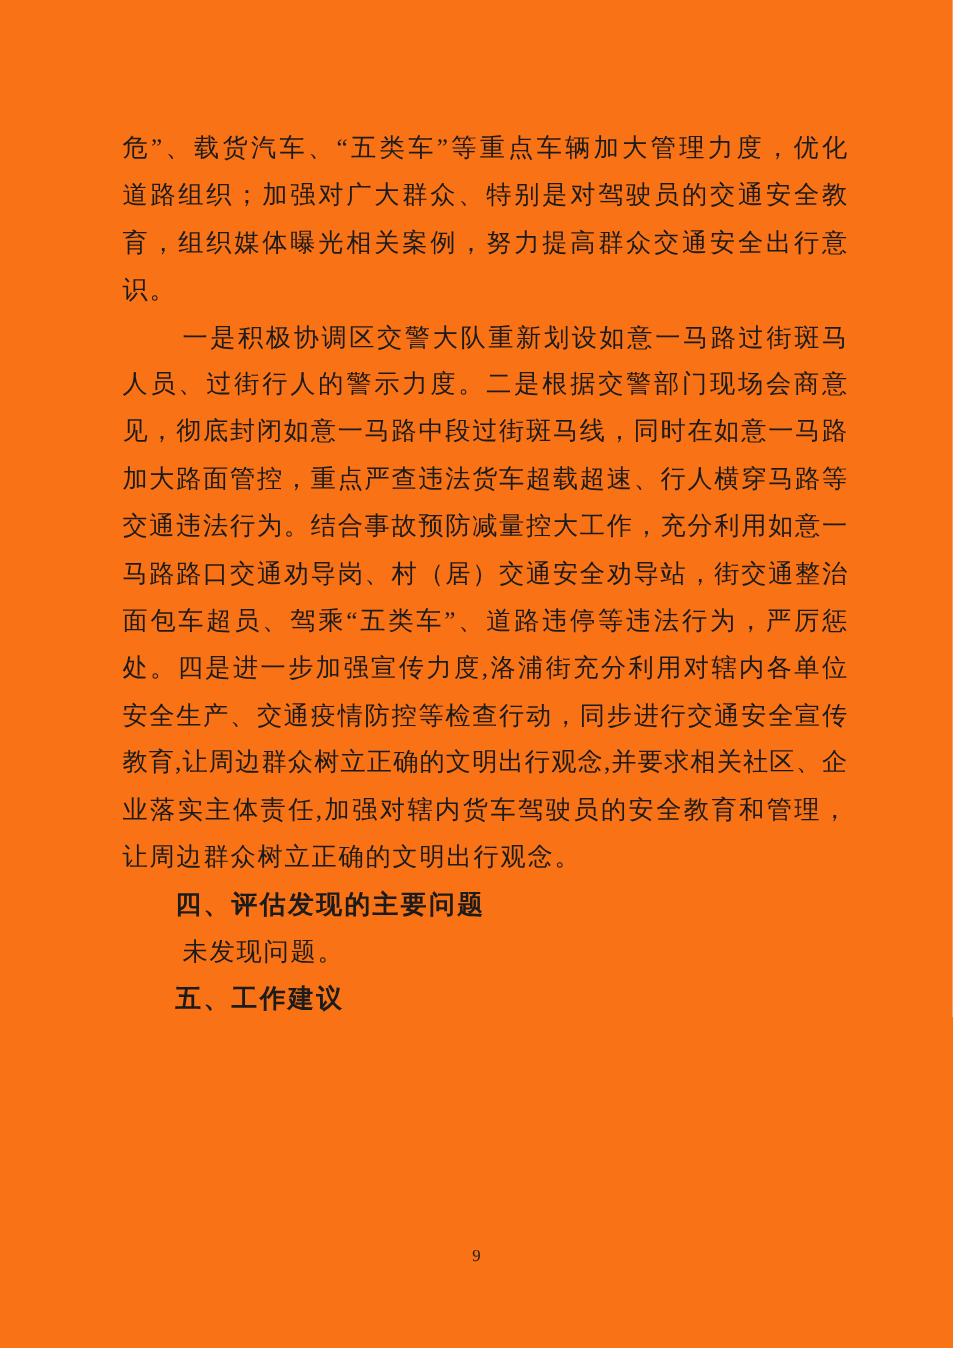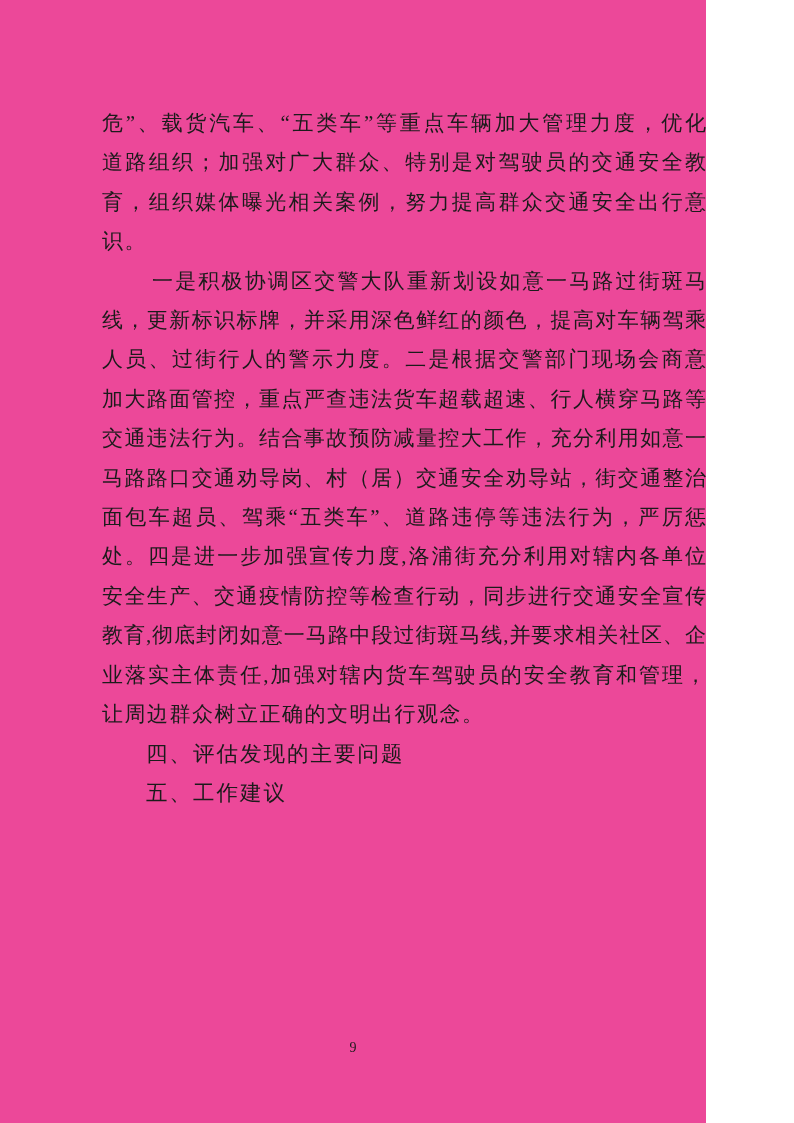--- a/index.html
+++ b/index.html
@@ -2,23 +2,23 @@
 <html><head>
 <meta charset="utf-8">
 <style>
   html, body {
     margin: 0;
     padding: 0;
     background: #ffffff;
   }
   .page {
     position: relative;
-    width: 706px;
+    width: 794px;
     height: 1123px;
-    background: #ec4899;
+    background: #f97316;
     overflow: hidden;
     font-family: "Liberation Serif", "DejaVu Serif", serif;
     color: #1b1b1b;
   }
   .text-block {
     position: absolute;
     left: 102px;
     top: 104px;
     width: 604px;
   }
@@ -34,21 +34,21 @@
     white-space: normal;
     text-align: justify;
     text-align-last: justify;
     text-justify: inter-character;
   }
   .line.indent {
     text-indent: 50px;
   }
   .line.heading {
     font-family: "Liberation Sans", "DejaVu Sans", sans-serif;
-    font-weight: normal;
+    font-weight: bold;
     font-size: 21.5px;
     letter-spacing: 2px;
     text-indent: 44px;
   }
   .page-number {
     position: absolute;
     top: 1040px;
     left: 0;
     width: 100%;
     text-align: center;
@@ -60,28 +60,29 @@
 </head>
 <body>
 
 <div class="page">
   <div class="text-block" id="text-block">
       <div class="line justify">危”、载货汽车、“五类车”等重点车辆加大管理力度，优化</div>
       <div class="line justify">道路组织；加强对广大群众、特别是对驾驶员的交通安全教</div>
       <div class="line justify">育，组织媒体曝光相关案例，努力提高群众交通安全出行意</div>
       <div class="line">识。</div>
       <div class="line indent justify">一是积极协调区交警大队重新划设如意一马路过街斑马</div>
-      <div class="line justify">线，更新标识标牌，并采用深色鲜红的颜色，提高对车辆驾乘</div>
       <div class="line justify">人员、过街行人的警示力度。二是根据交警部门现场会商意</div>
+      <div class="line justify">见，彻底封闭如意一马路中段过街斑马线，同时在如意一马路</div>
       <div class="line justify">加大路面管控，重点严查违法货车超载超速、行人横穿马路等</div>
       <div class="line justify">交通违法行为。结合事故预防减量控大工作，充分利用如意一</div>
       <div class="line justify">马路路口交通劝导岗、村（居）交通安全劝导站，街交通整治</div>
       <div class="line justify">面包车超员、驾乘“五类车”、道路违停等违法行为，严厉惩</div>
       <div class="line justify">处。四是进一步加强宣传力度,洛浦街充分利用对辖内各单位</div>
       <div class="line justify">安全生产、交通疫情防控等检查行动，同步进行交通安全宣传</div>
-      <div class="line justify">教育,彻底封闭如意一马路中段过街斑马线,并要求相关社区、企</div>
+      <div class="line justify">教育,让周边群众树立正确的文明出行观念,并要求相关社区、企</div>
       <div class="line justify">业落实主体责任,加强对辖内货车驾驶员的安全教育和管理，</div>
       <div class="line">让周边群众树立正确的文明出行观念。</div>
       <div class="line heading">四、评估发现的主要问题</div>
+      <div class="line indent">未发现问题。</div>
       <div class="line heading">五、工作建议</div>
     </div>
   <div class="page-number">9</div>
 </div>
 
 </body></html>

